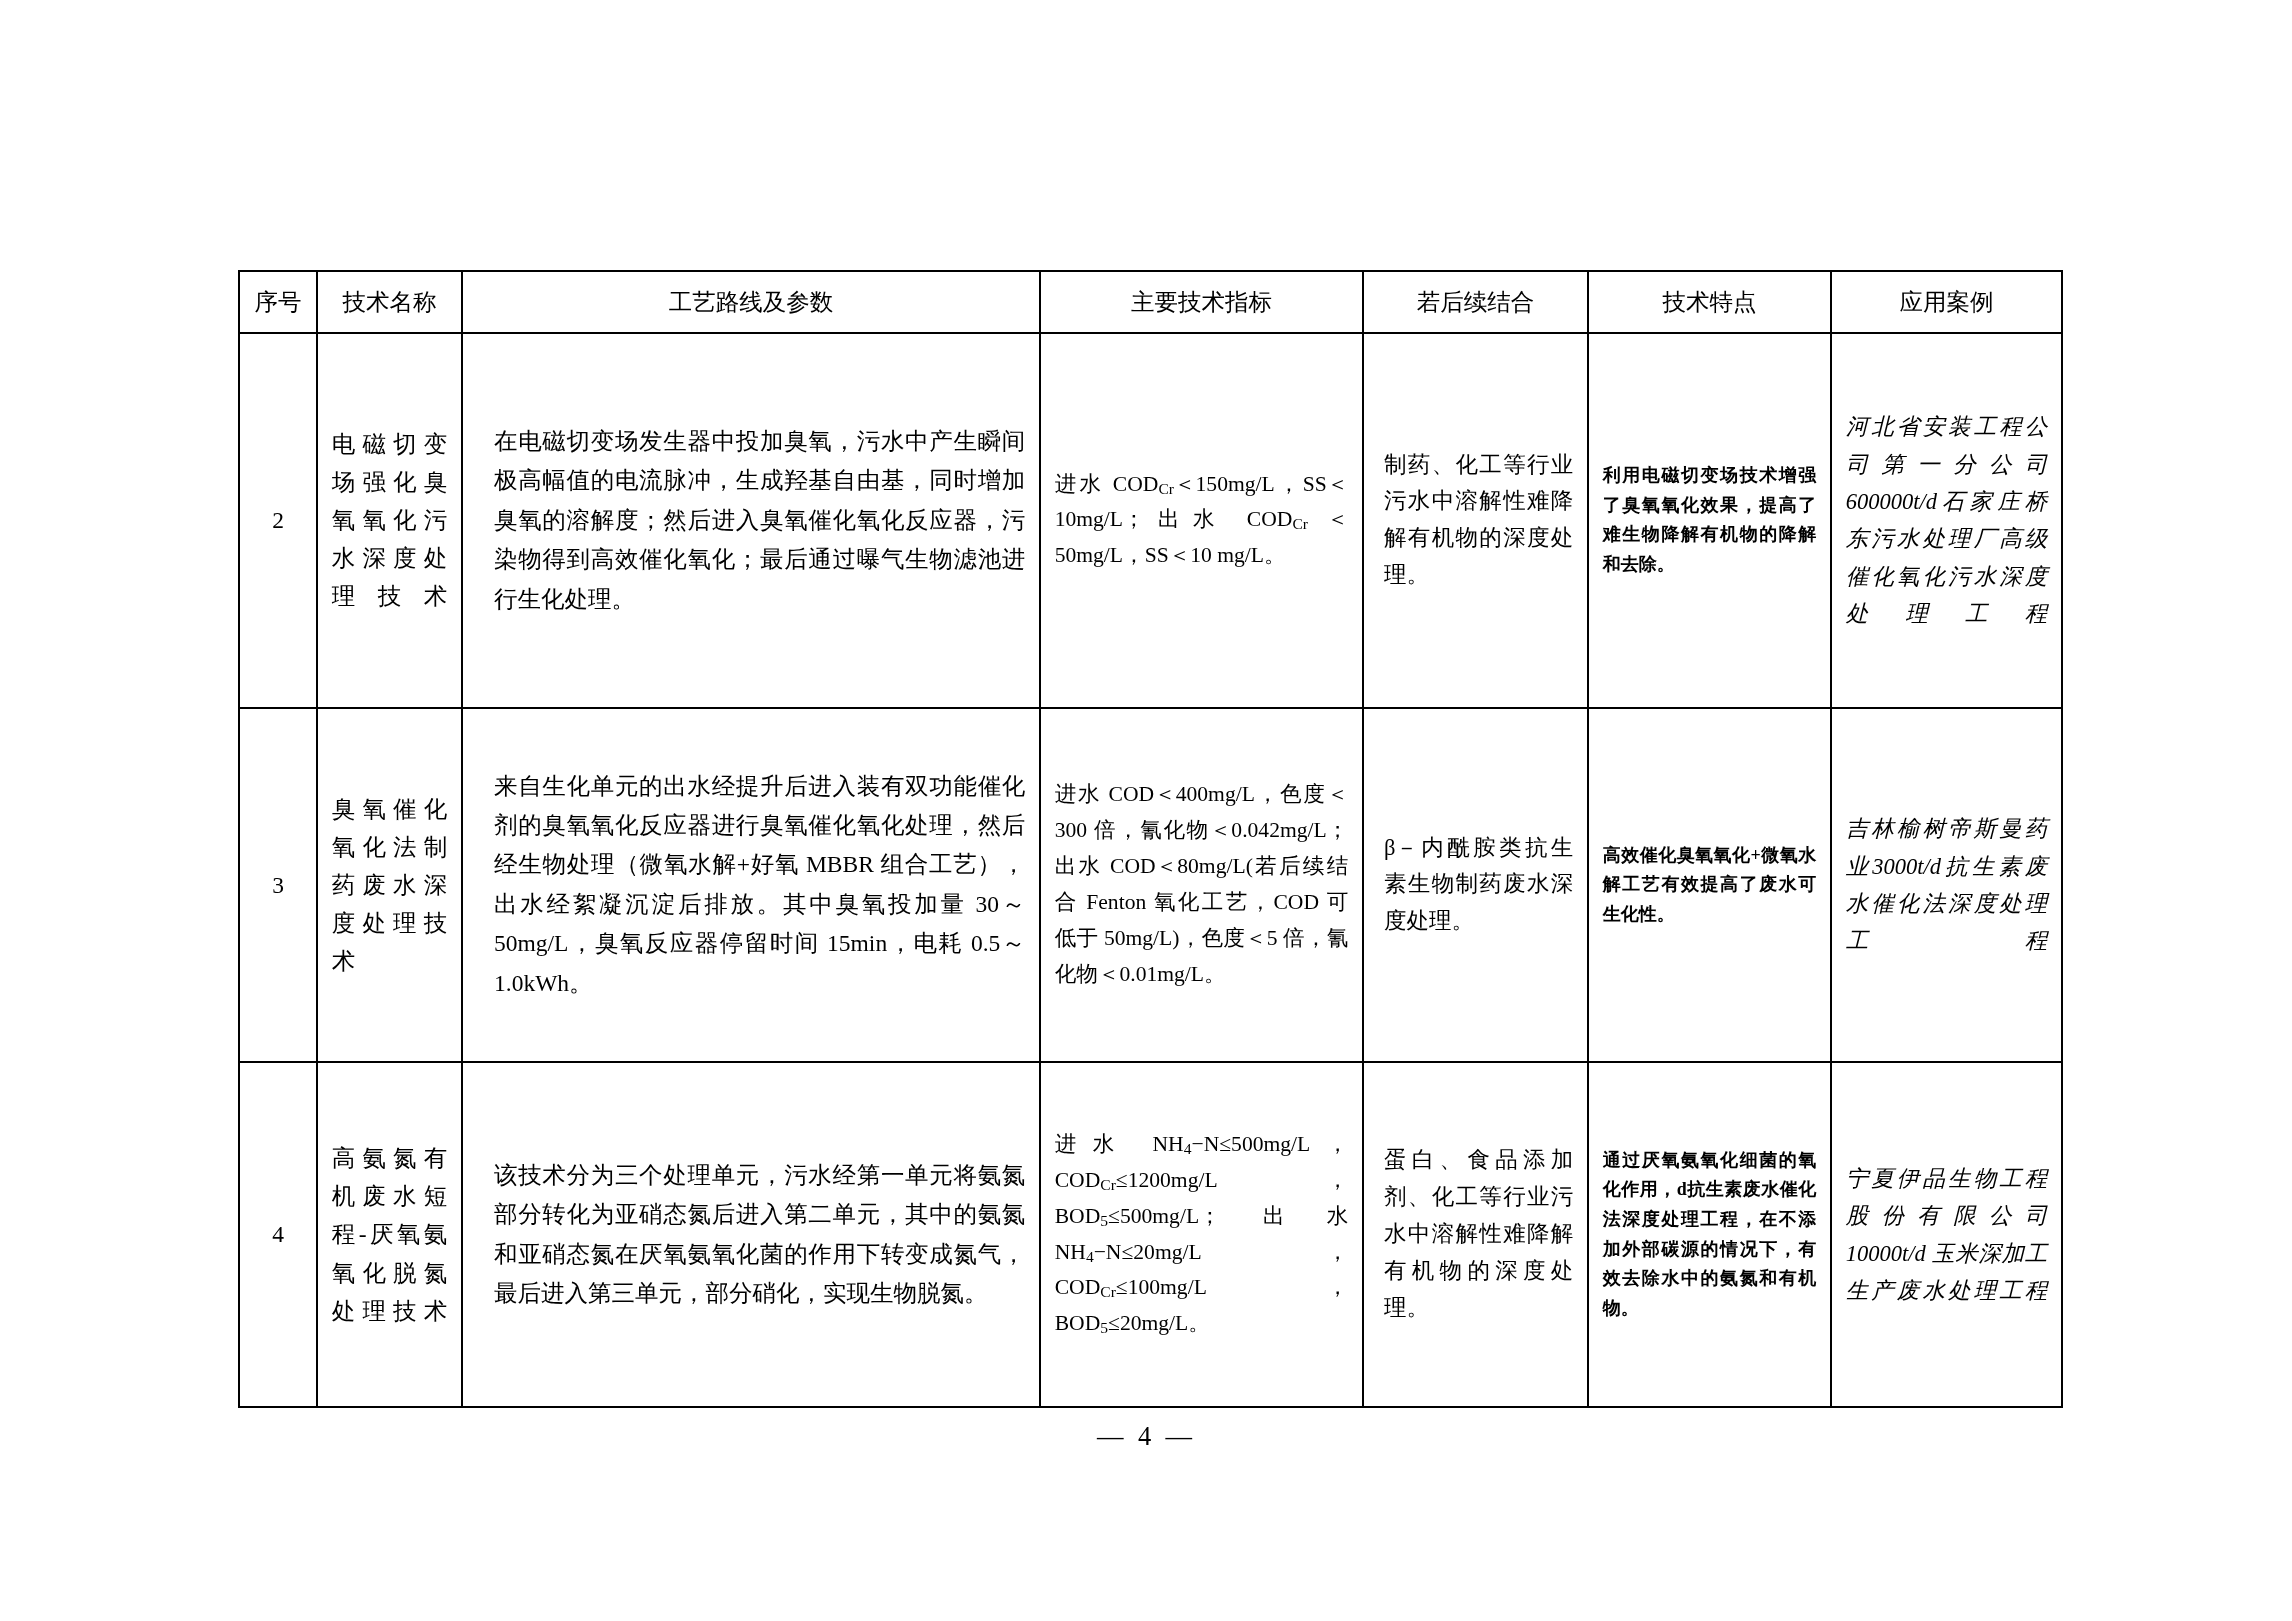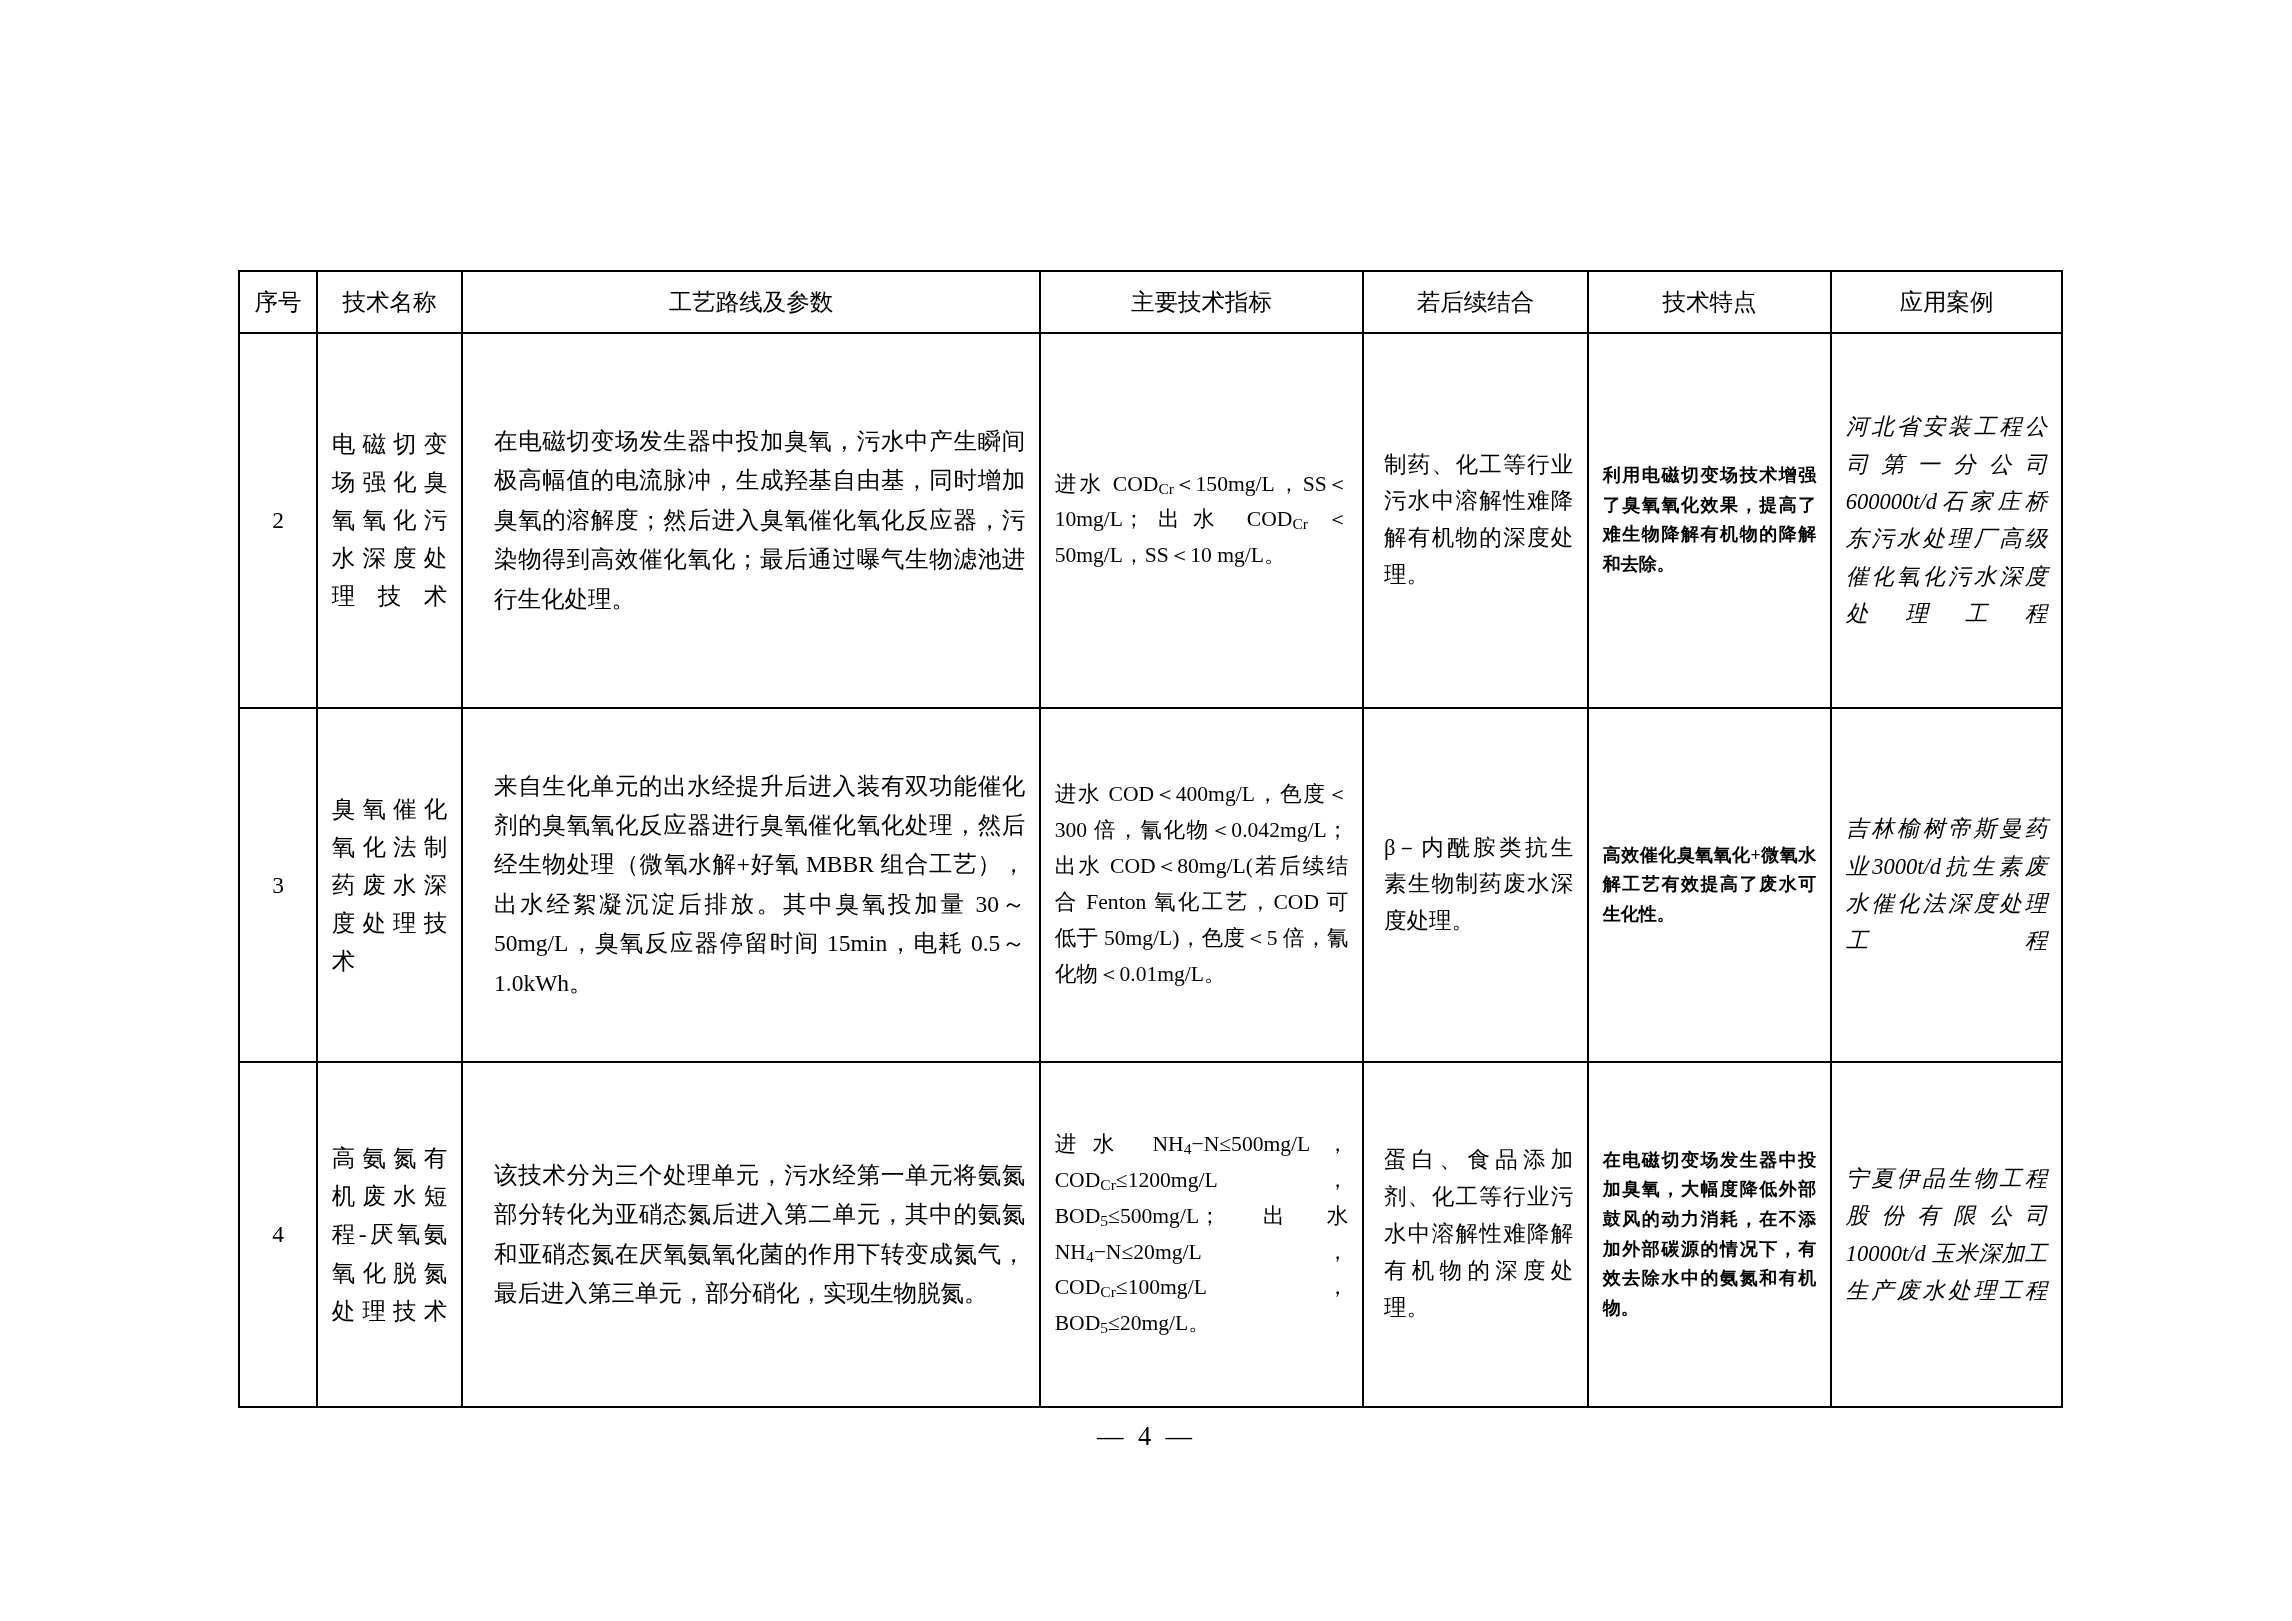--- a/index.html
+++ b/index.html
@@ -154,21 +154,21 @@
         <td class="scope">β－内酰胺类抗生素生物制药废水深度处理。</td>
         <td class="feature">高效催化臭氧氧化+微氧水解工艺有效提高了废水可生化性。</td>
         <td class="case">吉林榆树帝斯曼药业3000t/d抗生素废水催化法深度处理工程</td>
       </tr>
       <tr class="row4">
         <td class="idx">4</td>
         <td class="name">高氨氮有机废水短程-厌氧氨氧化脱氮处理技术</td>
         <td class="process">该技术分为三个处理单元，污水经第一单元将氨氮部分转化为亚硝态氮后进入第二单元，其中的氨氮和亚硝态氮在厌氧氨氧化菌的作用下转变成氮气，最后进入第三单元，部分硝化，实现生物脱氮。</td>
         <td class="metrics">进水 NH<sub>4</sub>−N≤500mg/L，COD<sub>Cr</sub>≤1200mg/L，BOD<sub>5</sub>≤500mg/L；出水 NH<sub>4</sub>−N≤20mg/L，COD<sub>Cr</sub>≤100mg/L， BOD<sub>5</sub>≤20mg/L。</td>
         <td class="scope">蛋白、食品添加剂、化工等行业污水中溶解性难降解有机物的深度处理。</td>
-        <td class="feature">在电磁切变场发生器中投加臭氧，大幅度降低外部鼓风的动力消耗，在不添加外部碳源的情况下，有效去除水中的氨氮和有机物。</td>
+        <td class="feature">通过厌氧氨氧化细菌的氧化作用，d抗生素废水催化法深度处理工程，在不添加外部碳源的情况下，有效去除水中的氨氮和有机物。</td>
         <td class="case">宁夏伊品生物工程股份有限公司10000t/d 玉米深加工生产废水处理工程</td>
       </tr>
     </tbody>
   </table>
 
   <div class="page-number">—  4  —</div>
 
 </div>
 
 

